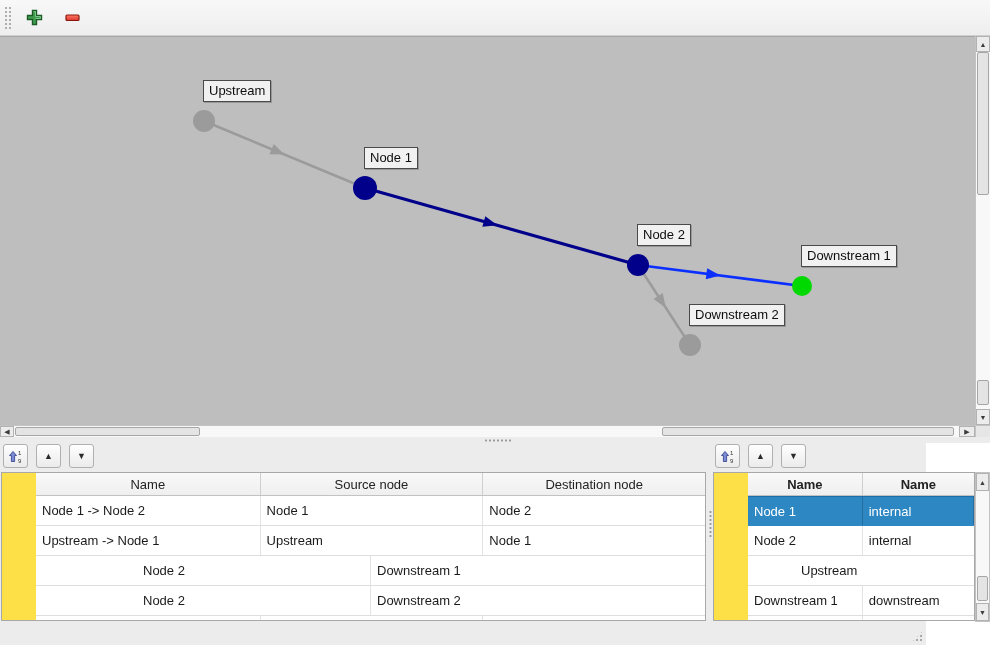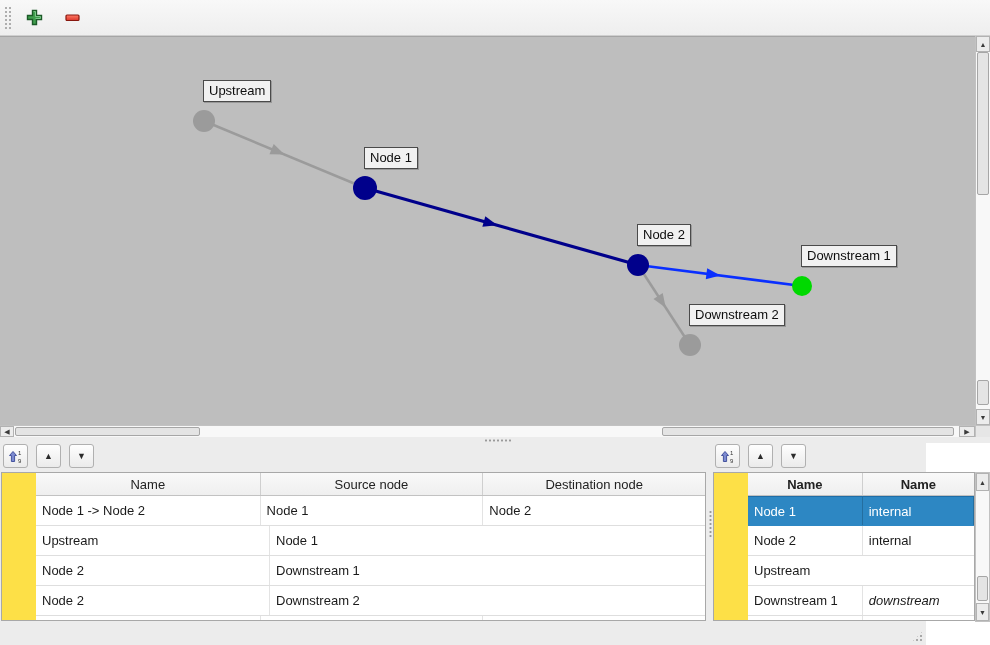--- a/index.html
+++ b/index.html
@@ -41,21 +41,21 @@
   .mbtn .tri{font-size:9px;line-height:9px;color:#2b2b2b;}
 
   
   .table{position:absolute;top:472px;background:#fde047;border:1px solid #a8a8a8;box-sizing:border-box;overflow:hidden;padding-left:34px;}
   .table.edges{left:1px;width:705px;height:149px;}
   .table.nodes{left:713px;width:262px;height:149px;}
   .t-header{display:flex;height:23px;background:linear-gradient(#f9f9f9,#efefef);border-bottom:1px solid #c2c2c2;box-sizing:border-box;}
   .t-hcell{display:flex;align-items:center;justify-content:center;border-right:1px solid #cfcfcf;box-sizing:border-box;color:#222;}
   .t-hcell.bold{font-weight:bold;}
   .t-hcell:last-child{border-right:none;}
-  .t-row{display:flex;height:30px;border-bottom:1px solid #dedede;box-sizing:border-box;background:#fff;}
+  .t-row{display:flex;height:30px;border-bottom:1px solid #dedede;box-sizing:border-box;background:#fff;justify-content:center;}
   .t-cell{display:flex;align-items:center;padding-left:6px;border-right:1px solid #e3e3e3;box-sizing:border-box;overflow:hidden;white-space:nowrap;}
   .t-cell:last-child{border-right:none;}
   .t-row.selected{background:#2d87c3;color:#ffffff;border-top:1px solid #1f6da6;border-bottom:1px solid #2d87c3;}
   .t-row.selected .t-cell{border-right:1px solid rgba(0,0,0,.18);}
   .t-row.filler{border-bottom:none;height:8px;}
 
   
   .resize-grip{position:absolute;right:2px;bottom:2px;width:13px;height:13px;background-image:radial-gradient(circle,#a8a8a8 1px,transparent 1.2px);background-size:4px 4px;clip-path:polygon(100% 0,100% 100%,0 100%);}
 </style>
 </head>
@@ -175,20 +175,21 @@
         <div class="t-hcell" style="width: 236px;">Name</div>
         <div class="t-hcell" style="width: 234px;">Source node</div>
         <div class="t-hcell" style="width: 233px;">Destination node</div>
       </div>
       <div class="t-row">
         <div class="t-cell" style="width: 236px;">Node 1 -&gt; Node 2</div>
         <div class="t-cell" style="width: 234px;">Node 1</div>
         <div class="t-cell" style="width: 233px;">Node 2</div>
       </div>
       <div class="t-row">
+        <div class="t-cell" style="width: 236px;">Upstream -&gt; Node 1</div>
         <div class="t-cell" style="width: 234px;">Upstream</div>
         <div class="t-cell" style="width: 233px;">Node 1</div>
       </div>
       <div class="t-row">
         <div class="t-cell" style="width: 234px;">Node 2</div>
         <div class="t-cell" style="width: 233px;">Downstream 1</div>
       </div>
       <div class="t-row">
         <div class="t-cell" style="width: 234px;">Node 2</div>
         <div class="t-cell" style="width: 233px;">Downstream 2</div>
@@ -211,21 +212,21 @@
       </div>
       <div class="t-row">
         <div class="t-cell" style="width: 132px;">Node 2</div>
         <div class="t-cell" style="width: 128px;">internal</div>
       </div>
       <div class="t-row">
         <div class="t-cell" style="width: 132px;">Upstream</div>
       </div>
       <div class="t-row">
         <div class="t-cell" style="width: 132px;">Downstream 1</div>
-        <div class="t-cell" style="width: 128px; font-style: italic;">downstream</div>
+        <div class="t-cell" style="width: 128px;">downstream</div>
       </div>
       <div class="t-row filler">
         <div class="t-cell" style="width: 132px;"></div>
         <div class="t-cell" style="width: 128px;"></div>
       </div>
     </div>
 
   <div class="sb vsb-table">
     <div class="part sb-btn" style="left:0;right:0;top:0;height:18px;">
         <span>▲</span>

